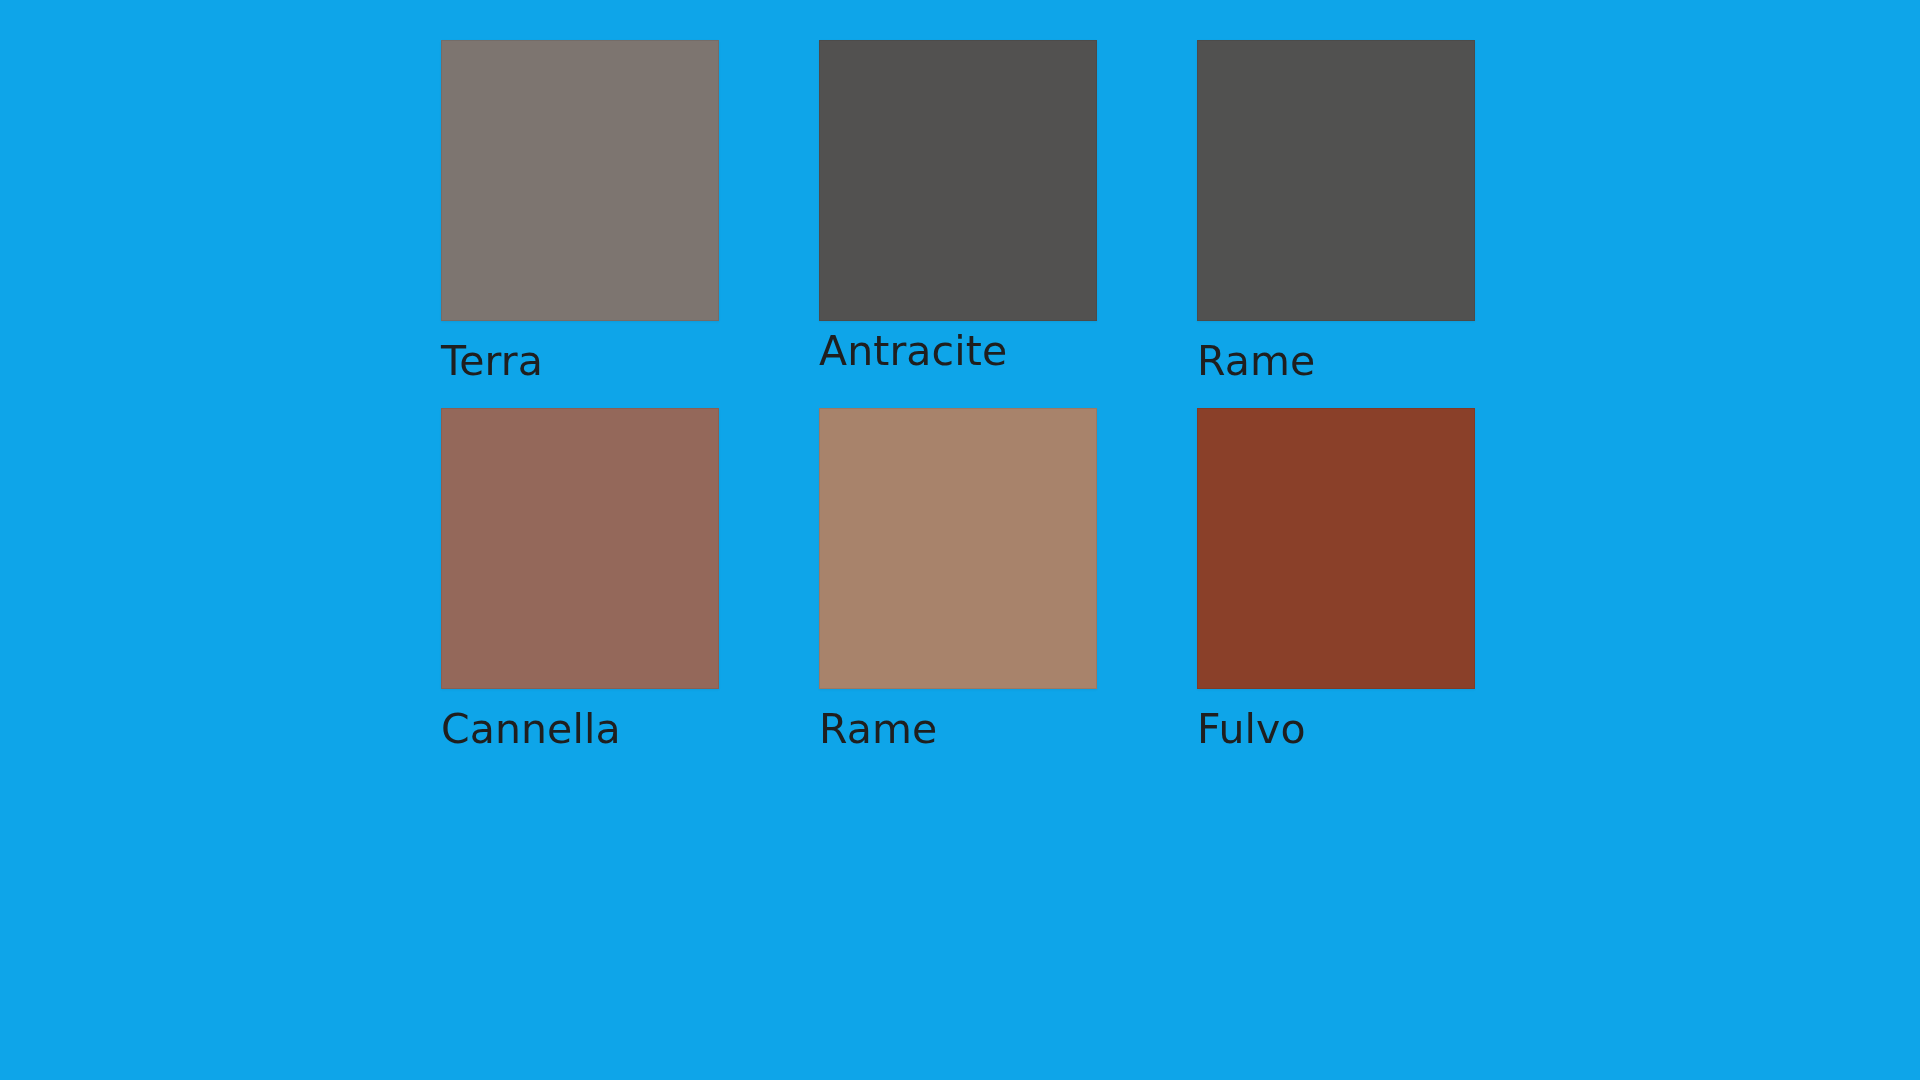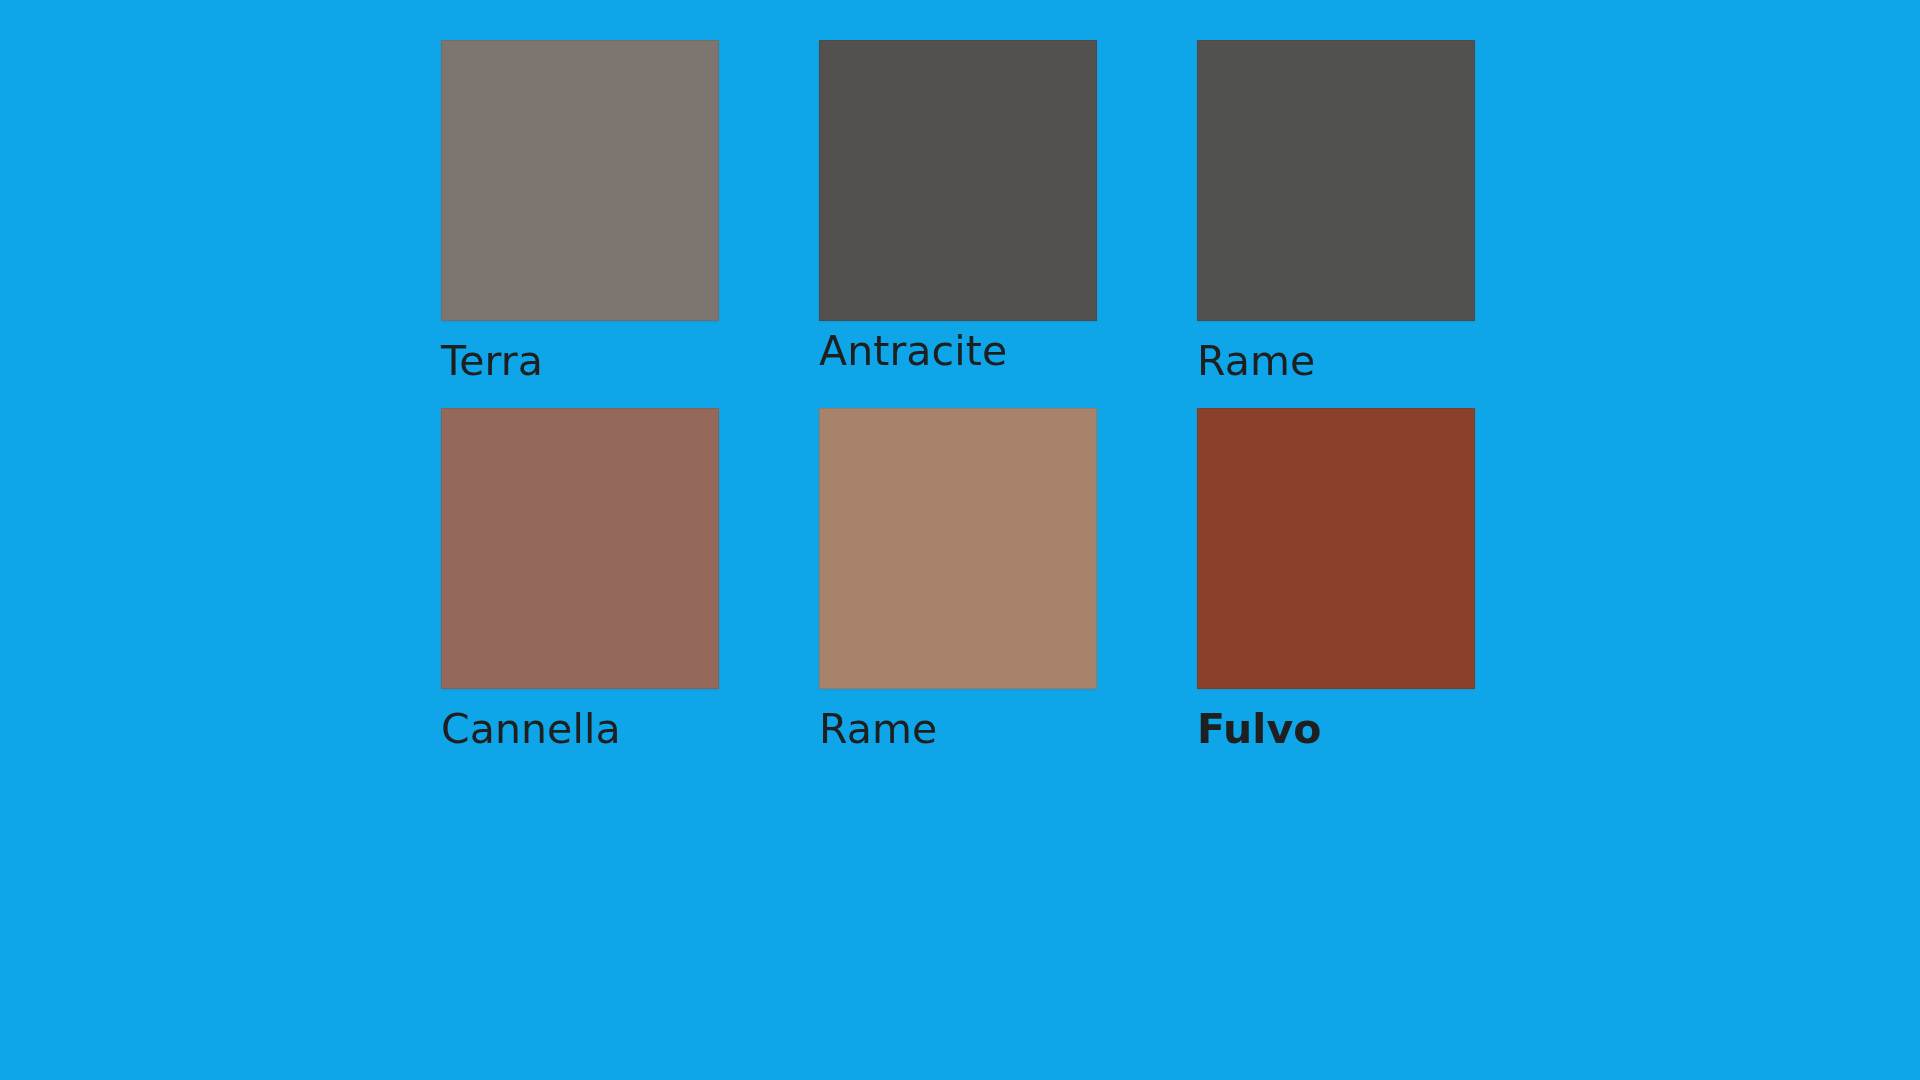--- a/index.html
+++ b/index.html
@@ -84,17 +84,17 @@
       <span class="swatch-label" style="color: rgb(31, 31, 31);">Cannella</span>
     </div>
 
     <div class="swatch-card">
       <span class="swatch-chip" style="background-color: rgb(168, 131, 107);"></span>
       <span class="swatch-label" style="color: rgb(31, 31, 31);">Rame</span>
     </div>
 
     <div class="swatch-card">
       <span class="swatch-chip" style="background-color: rgb(138, 64, 41);"></span>
-      <span class="swatch-label" style="color: rgb(31, 31, 31); font-weight: bold;">Fulvo</span>
+      <span class="swatch-label" style="color: rgb(31, 31, 31);">Fulvo</span>
     </div>
 
   </div>
 </div>
 
 </body></html>

